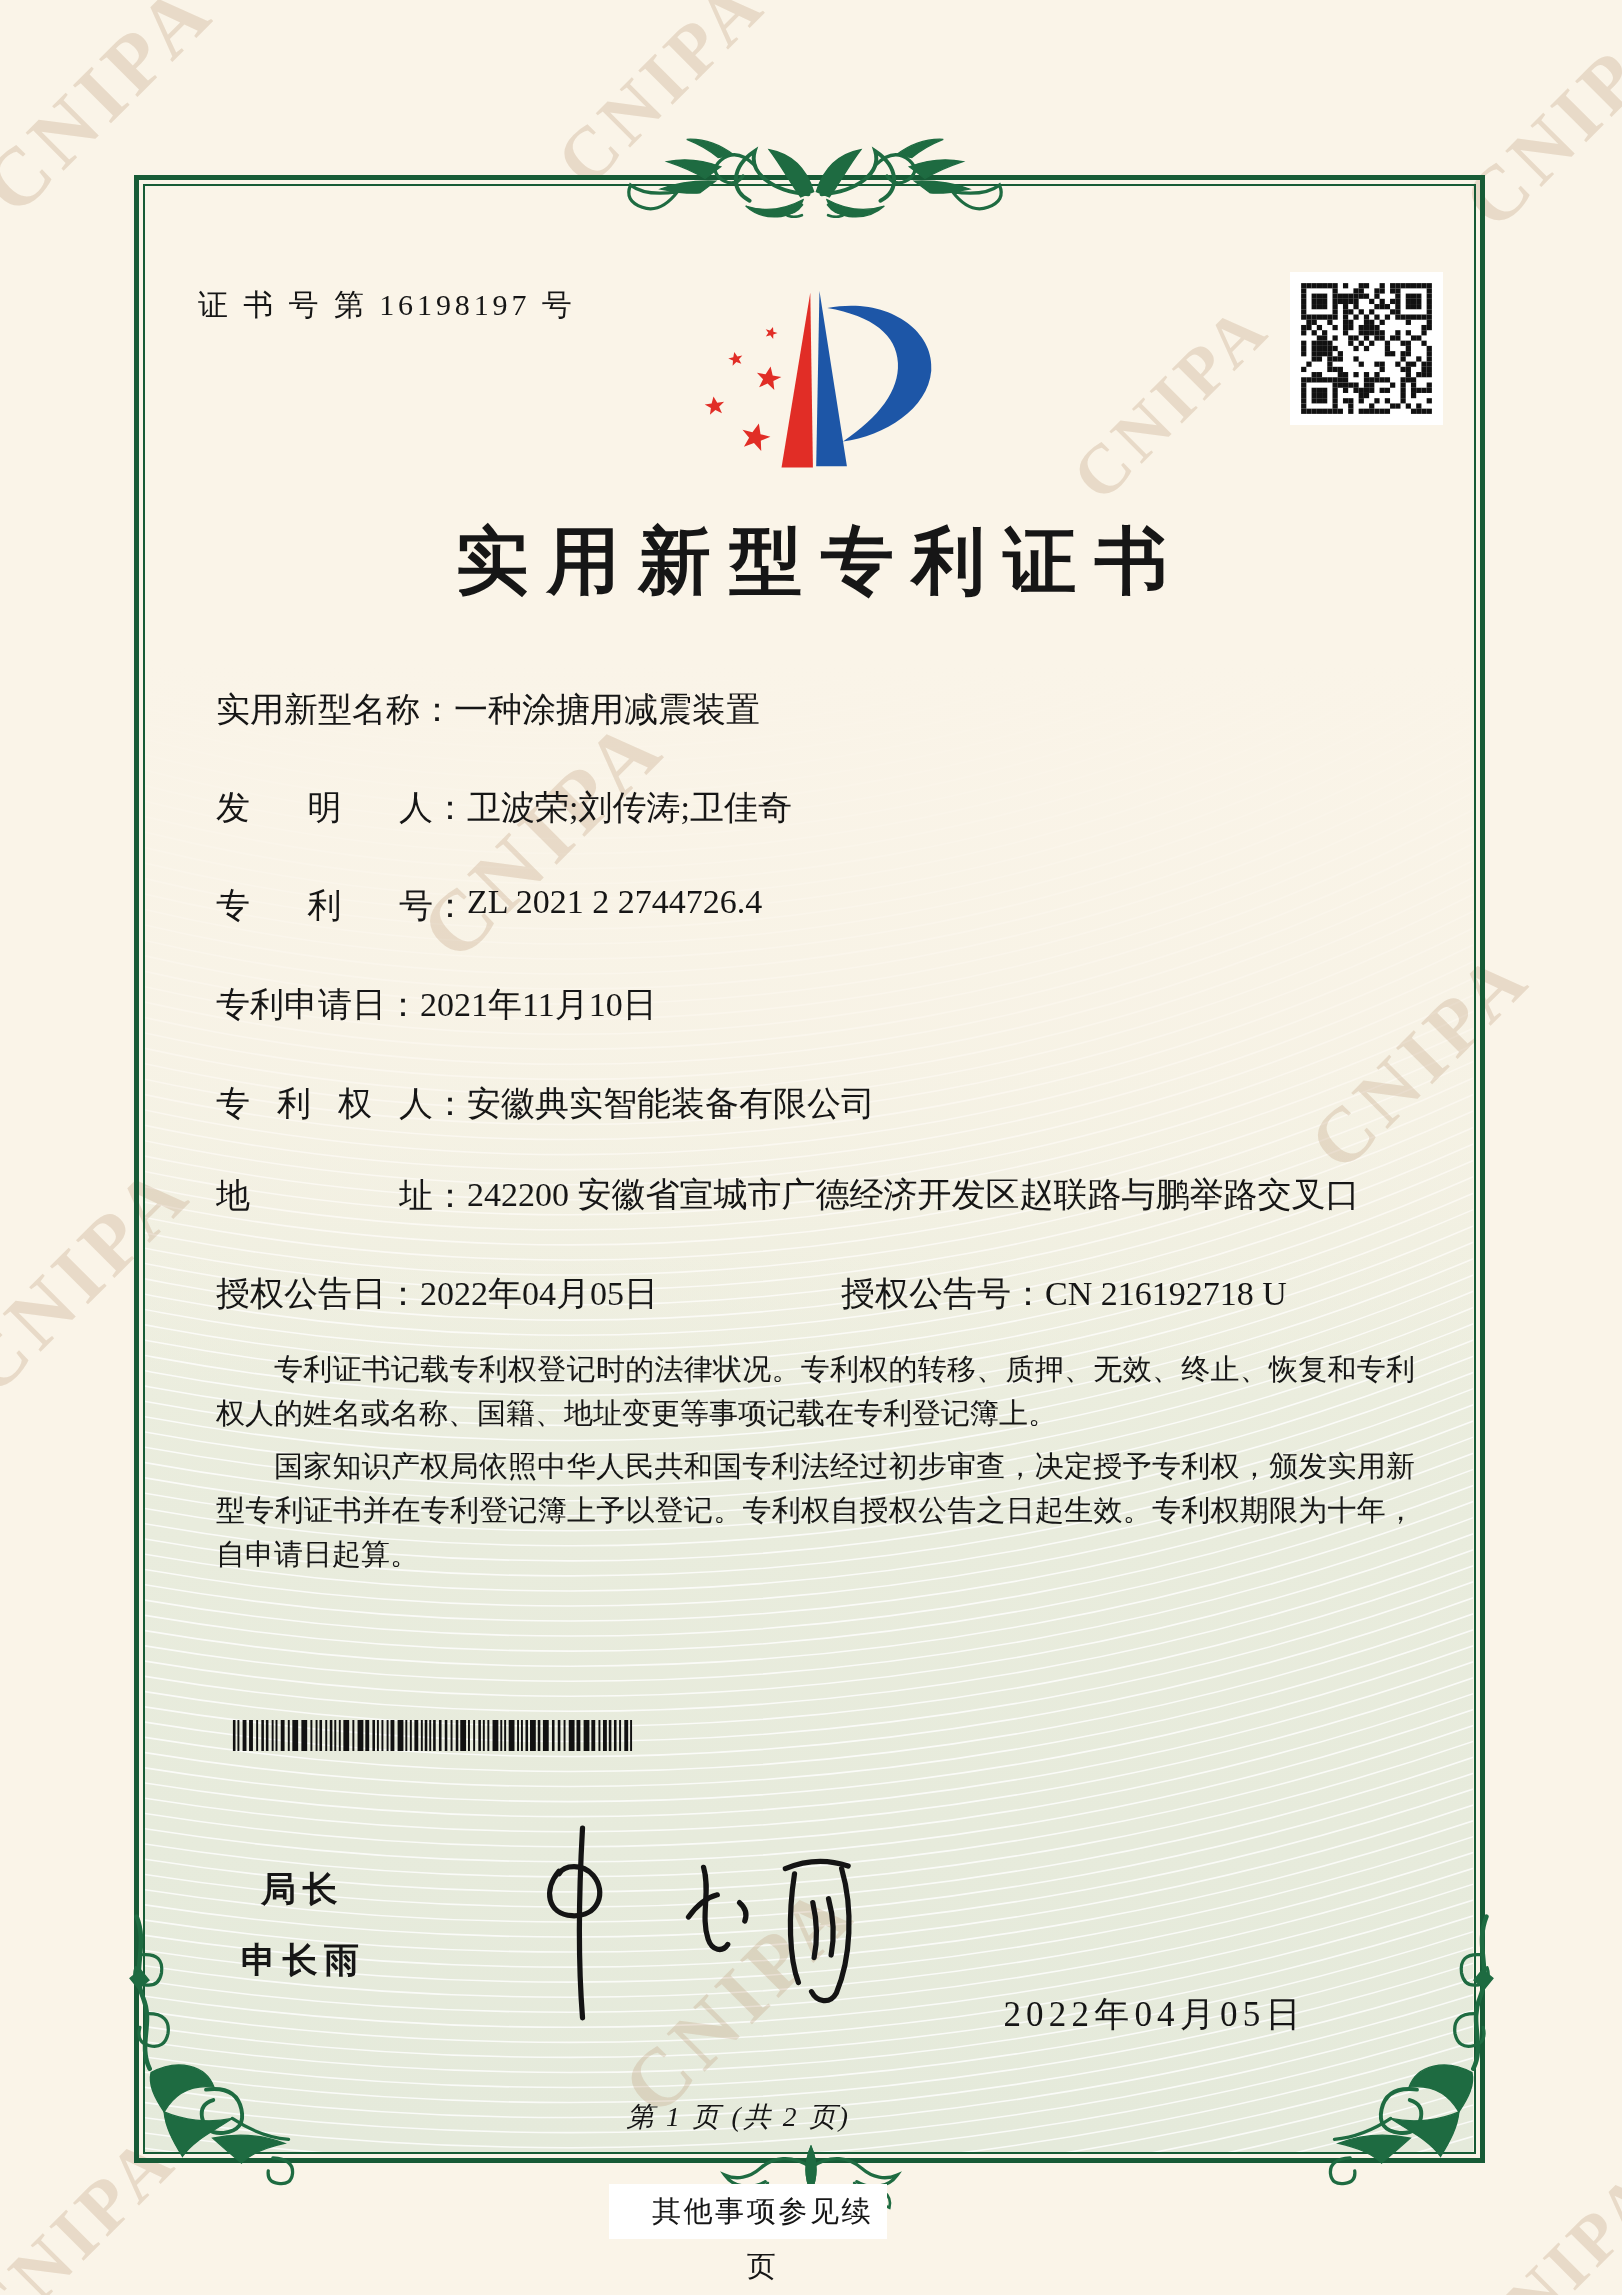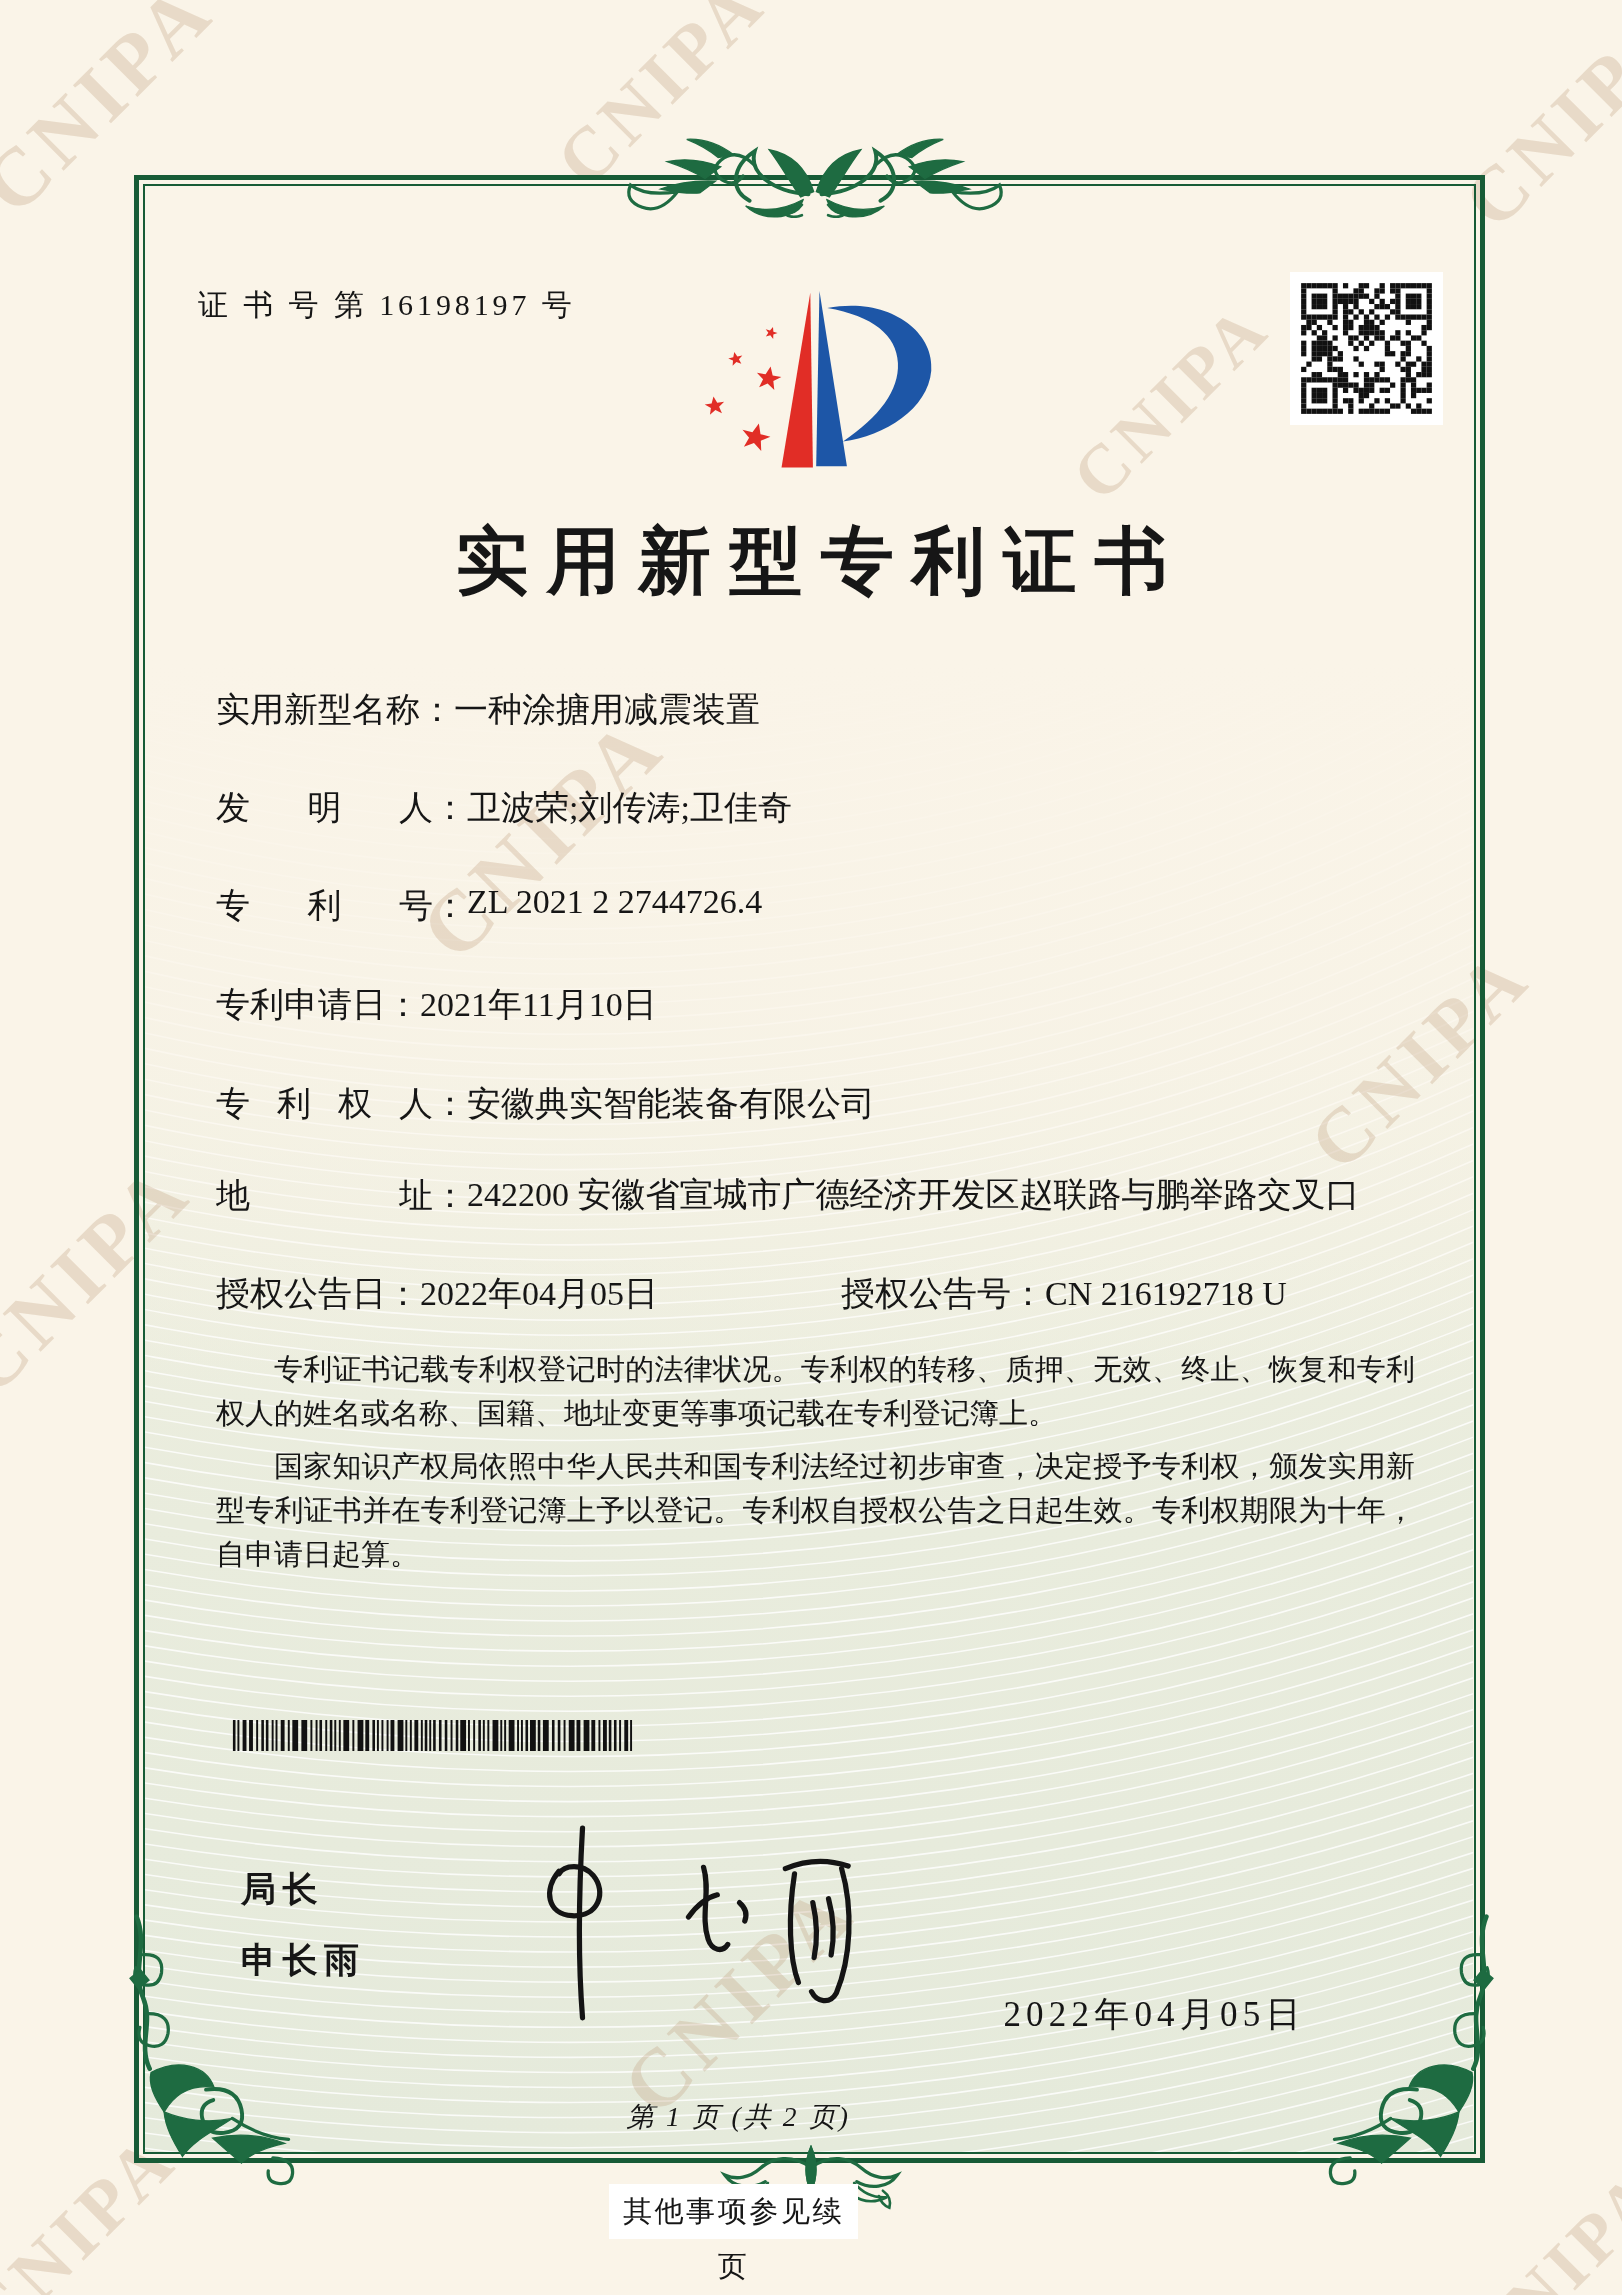--- a/index.html
+++ b/index.html
@@ -33,21 +33,21 @@
   .body{position:absolute;left:216px;top:1347px;width:1199px;font-size:29px;line-height:44px;text-align:justify;}
   .body p{margin:0 0 9.2px 0;text-indent:2em;}
   .director{position:absolute;left:241px;font-size:35px;font-weight:bold;letter-spacing:6.5px;
             font-family:"Liberation Sans","DejaVu Sans",sans-serif;}
   .issuedate{position:absolute;left:942px;top:1991px;width:425px;text-align:center;
              font-size:35px;letter-spacing:5.2px;white-space:nowrap;}
   .reprint{position:absolute;left:936px;top:2038px;width:445px;text-align:center;
            font-size:26px;font-weight:bold;white-space:nowrap;}
   .pageinfo{position:absolute;left:0;top:2099px;width:1477px;text-align:center;font-size:27.5px;letter-spacing:2.6px;font-style:italic;}
   .contstrip{position:absolute;left:609px;top:2184px;width:249px;height:55px;background:#ffffff;
-             text-align:center;font-size:29px;line-height:55px;letter-spacing:2.6px;}
+             text-align:center;font-size:29px;line-height:55px;letter-spacing:2.6px;padding-left:29px;}
   .orn{position:absolute;color:var(--ornament_green);}
   .flip{transform:scaleX(-1);}
 </style>
 </head>
 <body>
 
 <div class="page">
 
   <div class="interior">
     <svg id="arcs" width="1328" height="1966" viewBox="0 0 2030 3004">
@@ -724,21 +724,21 @@
       <rect x="555" y="0" width="6" height="48" fill="#111"></rect>
       <rect x="566" y="0" width="3" height="48" fill="#111"></rect>
       <rect x="573" y="0" width="6" height="48" fill="#111"></rect>
       <rect x="582" y="0" width="4" height="48" fill="#111"></rect>
       <rect x="590" y="0" width="4" height="48" fill="#111"></rect>
       <rect x="598" y="0" width="3" height="48" fill="#111"></rect>
       <rect x="606" y="0" width="6" height="48" fill="#111"></rect>
       <rect x="615" y="0" width="3" height="48" fill="#111"></rect>
     </svg>
 
-  <div class="director" style="top:1866px;">局长</div>
+  <div class="director" style="top:1866px;margin-left:20px;">局长</div>
   <div class="director" style="top:1937px;">申长雨</div>
 
   <svg class="abs" style="left:504px;top:1811px;" width="458" height="216" viewBox="0 0 700 330">
     <g fill="none" stroke="#141414" stroke-width="8" stroke-linecap="round">
       <path d="M120 26 C 116 96 112 214 120 316"></path>
       <path d="M84 92 C 60 120 66 158 104 160 C 144 162 158 124 136 98 C 120 80 92 82 84 96"></path>
       <path d="M305 86 C 316 122 300 160 312 196 C 318 214 334 216 342 204"></path>
       <path d="M360 140 q 14 12 8 28"></path>
       <path d="M282 162 q 20 -28 44 -34"></path>
       <path d="M430 88 Q 478 68 526 84"></path>

